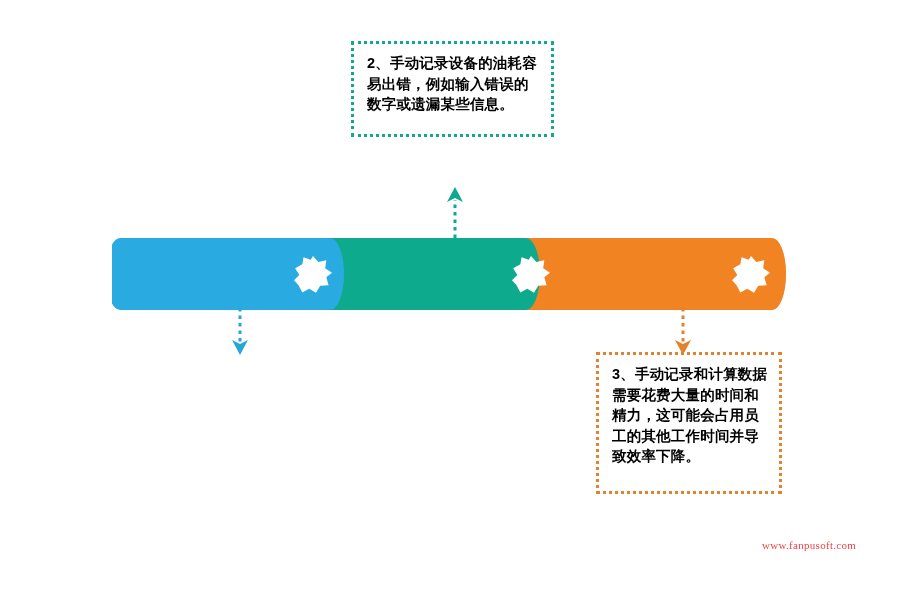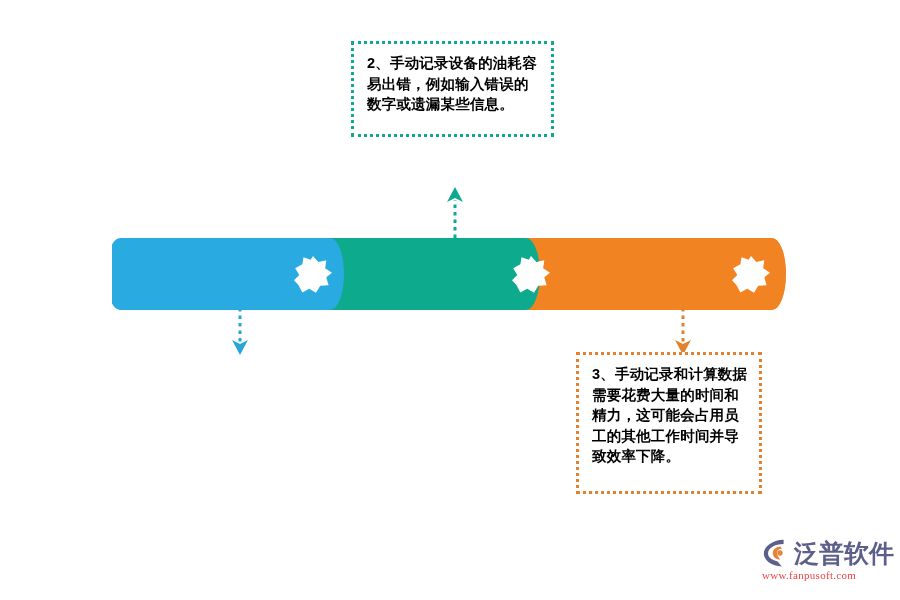--- a/index.html
+++ b/index.html
@@ -34,21 +34,21 @@
     color: #000000;
     letter-spacing: 0.2px;
     text-align: left;
   }
   .callout.blue   { border: 3px dotted #2aa5d8; }
   .callout.green  { border: 3px dotted #0fa98b; }
   .callout.orange { border: 3px dotted #e2822f; }
 
   #callout-1 { left: 152px; top: 352px; width: 194px; height: 114px; }
   #callout-2 { left: 351px; top: 41px;  width: 203px; height: 96px;  }
-  #callout-3 { left: 576px; top: 352px; width: 186px; height: 142px; }
+  #callout-3 { left: 596px; top: 352px; width: 186px; height: 142px; }
 
   
   #cylinder-wrap {
     position: absolute;
     left: 112px;
     top: 230px;
     width: 680px;
     height: 88px;
   }
   #cylinder-svg { display: block; }
@@ -151,26 +151,16 @@
     <svg width="30" height="48" viewBox="0 0 30 48" xmlns="http://www.w3.org/2000/svg">
       <line x1="15" y1="0" x2="15" y2="34" stroke="#e2822f" stroke-width="3" stroke-dasharray="3.5,4" stroke-linecap="butt"></line>
       <path d="M15 47 L7 32 L15 36 L23 32 Z" fill="#e2822f"></path>
     </svg>
   </div>
 
 
   <div class="callout orange" id="callout-3">3、手动记录和计算数据需要花费大量的时间和精力，这可能会占用员工的其他工作时间并导致效率下降。</div>
 
   <div id="logo">
-    <div id="logo-mark-row">
-      <svg width="30" height="30" viewBox="0 0 100 100" xmlns="http://www.w3.org/2000/svg">
-        <path d="M72 6 C34 6 6 30 6 52 C6 74 32 95 66 95 L52 78
-                 C32 74 20 64 20 52 C20 34 42 20 72 20 Z" fill="#5c5f8a"></path>
-        <path d="M62 28 C46 28 36 38 36 50 C36 62 46 72 60 72
-                 C54 62 50 56 50 50 C50 42 56 36 66 36 Z" fill="#e8833a"></path>
-        <circle cx="60" cy="50" r="9" fill="#e8833a"></circle>
-      </svg>
-      <span id="logo-cn-text">泛普软件</span>
-    </div>
     <div id="logo-url">www.fanpusoft.com</div>
   </div>
 
 </div>
 
 </body></html>

